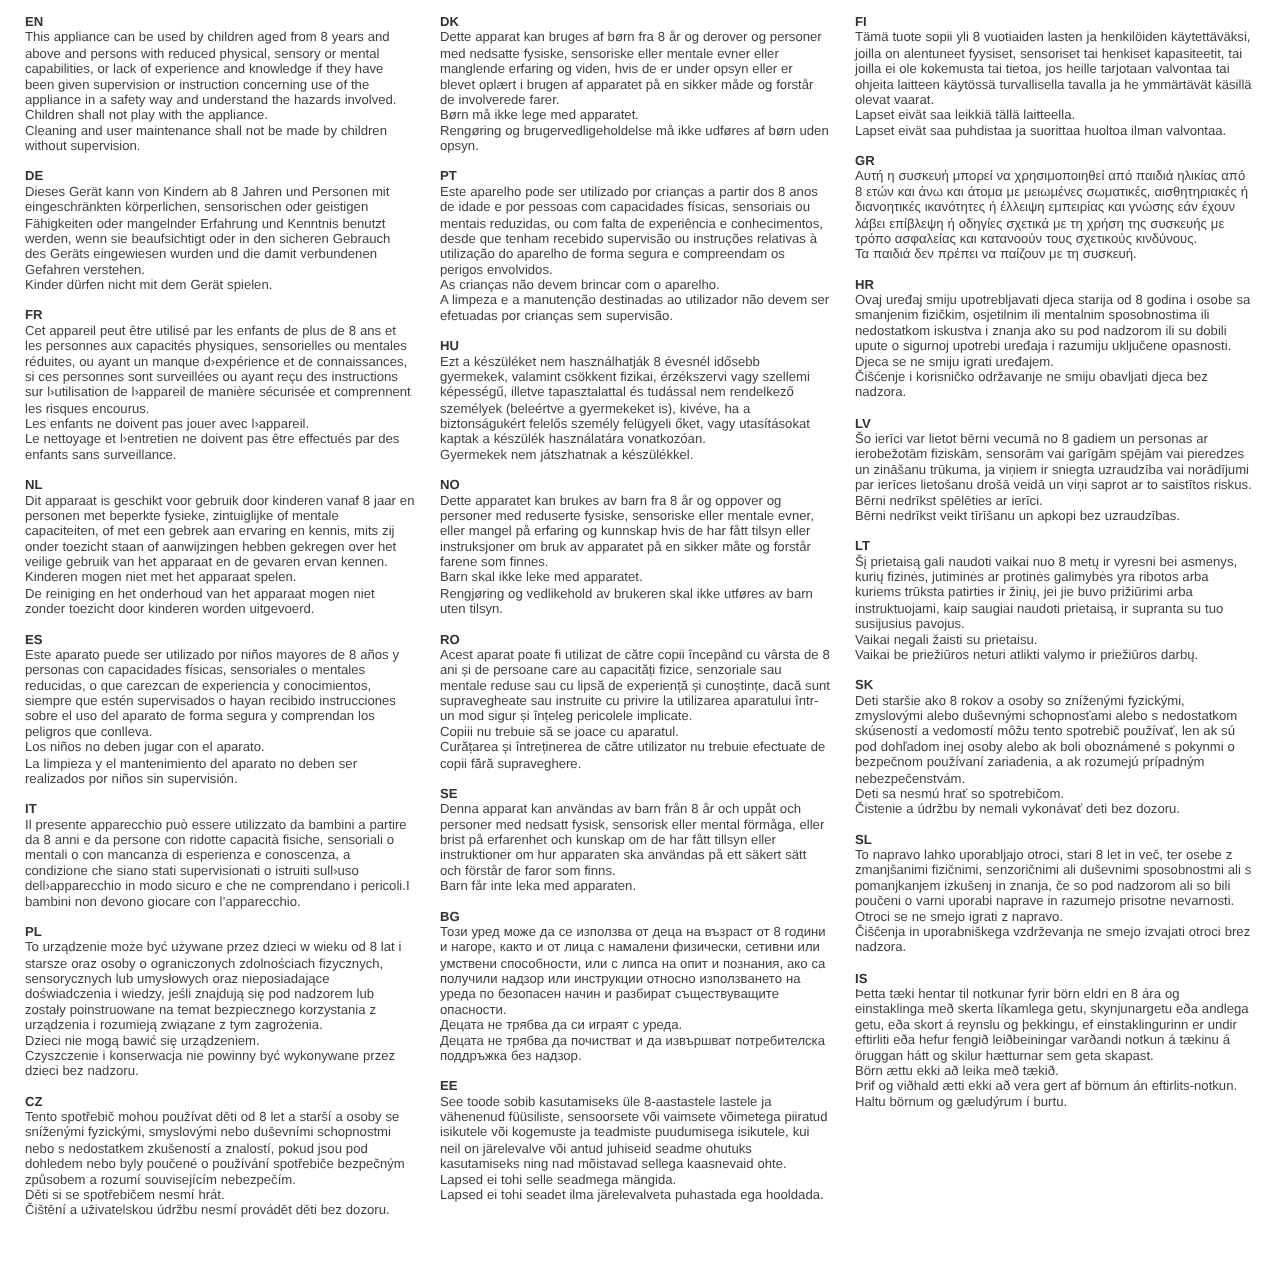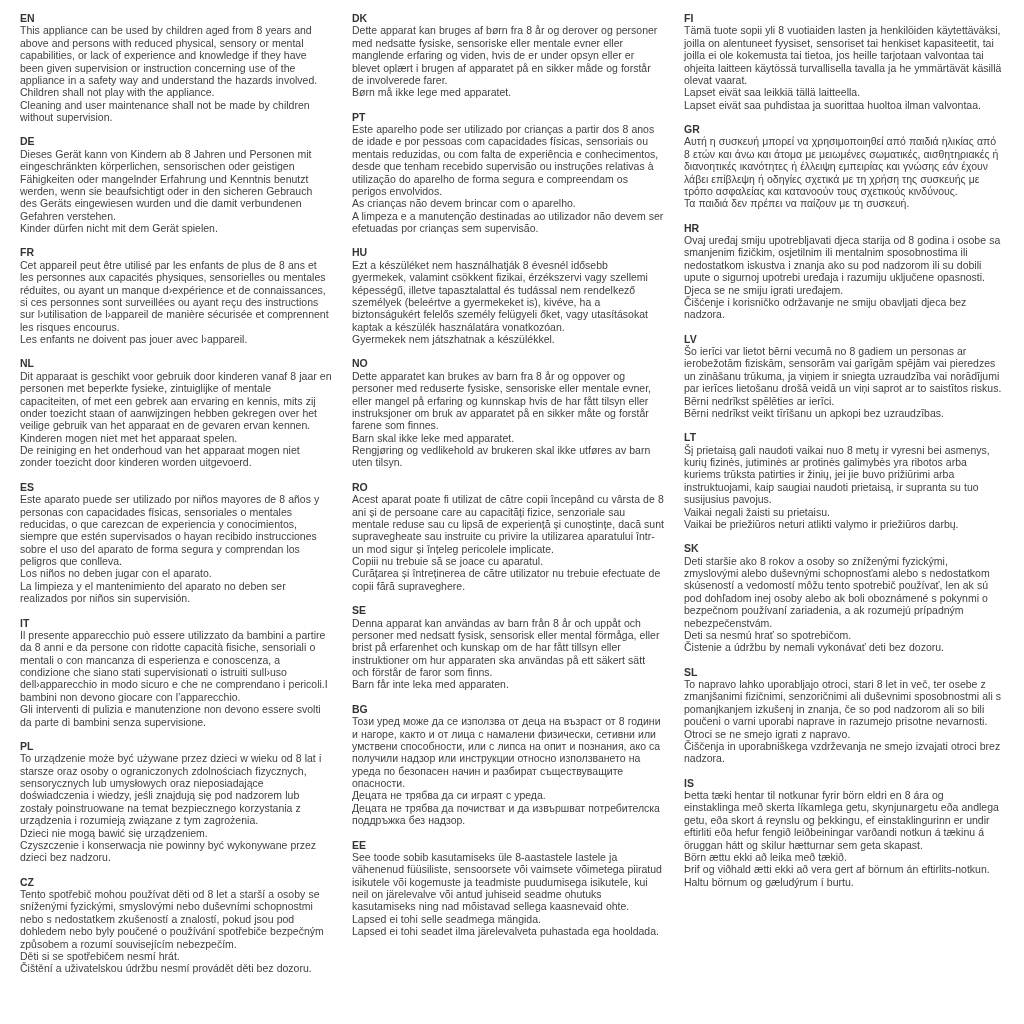--- a/index.html
+++ b/index.html
@@ -60,40 +60,40 @@
   <section class="lang-section">
     <h2 class="lang-code">DE</h2>
   <p class="para">Dieses Gerät kann von Kindern ab 8 Jahren und Personen mit eingeschränkten körperlichen, sensorischen oder geistigen Fähigkeiten oder mangelnder Erfahrung und Kenntnis benutzt werden, wenn sie beaufsichtigt oder in den sicheren Gebrauch des Geräts eingewiesen wurden und die damit verbundenen Gefahren verstehen.</p>
         <p class="para">Kinder dürfen nicht mit dem Gerät spielen.</p>
       </section>
 
   <section class="lang-section">
     <h2 class="lang-code">FR</h2>
   <p class="para">Cet appareil peut être utilisé par les enfants de plus de 8 ans et les personnes aux capacités physiques, sensorielles ou mentales réduites, ou ayant un manque d›expérience et de connaissances, si ces personnes sont surveillées ou ayant reçu des instructions sur l›utilisation de l›appareil de manière sécurisée et comprennent les risques encourus.</p>
         <p class="para">Les enfants ne doivent pas jouer avec l›appareil.</p>
+        <p class="para">Le nettoyage et l›entretien ne doivent pas être effectués par des enfants sans surveillance.</p>
       </section>
 
   <section class="lang-section">
     <h2 class="lang-code">NL</h2>
   <p class="para">Dit apparaat is geschikt voor gebruik door kinderen vanaf 8 jaar en personen met beperkte fysieke, zintuiglijke of mentale capaciteiten, of met een gebrek aan ervaring en kennis, mits zij onder toezicht staan of aanwijzingen hebben gekregen over het veilige gebruik van het apparaat en de gevaren ervan kennen.</p>
         <p class="para">Kinderen mogen niet met het apparaat spelen.</p>
         <p class="para">De reiniging en het onderhoud van het apparaat mogen niet zonder toezicht door kinderen worden uitgevoerd.</p>
       </section>
 
   <section class="lang-section">
     <h2 class="lang-code">ES</h2>
   <p class="para">Este aparato puede ser utilizado por niños mayores de 8 años y personas con capacidades físicas, sensoriales o mentales reducidas, o que carezcan de experiencia y conocimientos, siempre que estén supervisados o hayan recibido instrucciones sobre el uso del aparato de forma segura y comprendan los peligros que conlleva.</p>
         <p class="para">Los niños no deben jugar con el aparato.</p>
         <p class="para">La limpieza y el mantenimiento del aparato no deben ser realizados por niños sin supervisión.</p>
       </section>
 
   <section class="lang-section">
     <h2 class="lang-code">IT</h2>
   <p class="para">Il presente apparecchio può essere utilizzato da bambini a partire da 8 anni e da persone con ridotte capacità fisiche, sensoriali o mentali o con mancanza di esperienza e conoscenza, a condizione che siano stati supervisionati o istruiti sull›uso dell›apparecchio in modo sicuro e che ne comprendano i pericoli.I bambini non devono giocare con l’apparecchio.</p>
-        <p class="para">Gli interventi di pulizia e manutenzione non devono essere svolti da parte di bambini senza supervisione.</p>
       </section>
 
   <section class="lang-section">
     <h2 class="lang-code">PL</h2>
   <p class="para">To urządzenie może być używane przez dzieci w wieku od 8 lat i starsze oraz osoby o ograniczonych zdolnościach fizycznych, sensorycznych lub umysłowych oraz nieposiadające doświadczenia i wiedzy, jeśli znajdują się pod nadzorem lub zostały poinstruowane na temat bezpiecznego korzystania z urządzenia i rozumieją związane z tym zagrożenia.</p>
         <p class="para">Dzieci nie mogą bawić się urządzeniem.</p>
         <p class="para">Czyszczenie i konserwacja nie powinny być wykonywane przez dzieci bez nadzoru.</p>
       </section>
 
   <section class="lang-section">
@@ -101,20 +101,21 @@
   <p class="para">Tento spotřebič mohou používat děti od 8 let a starší a osoby se sníženými fyzickými, smyslovými nebo duševními schopnostmi nebo s nedostatkem zkušeností a znalostí, pokud jsou pod dohledem nebo byly poučené o používání spotřebiče bezpečným způsobem a rozumí souvisejícím nebezpečím.</p>
         <p class="para">Děti si se spotřebičem nesmí hrát.</p>
         <p class="para">Čištění a uživatelskou údržbu nesmí provádět děti bez dozoru.</p>
       </section>
 </div>
   <div class="col">
   <section class="lang-section">
     <h2 class="lang-code">DK</h2>
   <p class="para">Dette apparat kan bruges af børn fra 8 år og derover og personer med nedsatte fysiske, sensoriske eller mentale evner eller manglende erfaring og viden, hvis de er under opsyn eller er blevet oplært i brugen af apparatet på en sikker måde og forstår de involverede farer.</p>
         <p class="para">Børn må ikke lege med apparatet.</p>
+        <p class="para">Rengøring og brugervedligeholdelse må ikke udføres af børn uden opsyn.</p>
       </section>
 
   <section class="lang-section">
     <h2 class="lang-code">PT</h2>
   <p class="para">Este aparelho pode ser utilizado por crianças a partir dos 8 anos de idade e por pessoas com capacidades físicas, sensoriais ou mentais reduzidas, ou com falta de experiência e conhecimentos, desde que tenham recebido supervisão ou instruções relativas à utilização do aparelho de forma segura e compreendam os perigos envolvidos.</p>
         <p class="para">As crianças não devem brincar com o aparelho.</p>
         <p class="para">A limpeza e a manutenção destinadas ao utilizador não devem ser efetuadas por crianças sem supervisão.</p>
       </section>
 
   <section class="lang-section">

